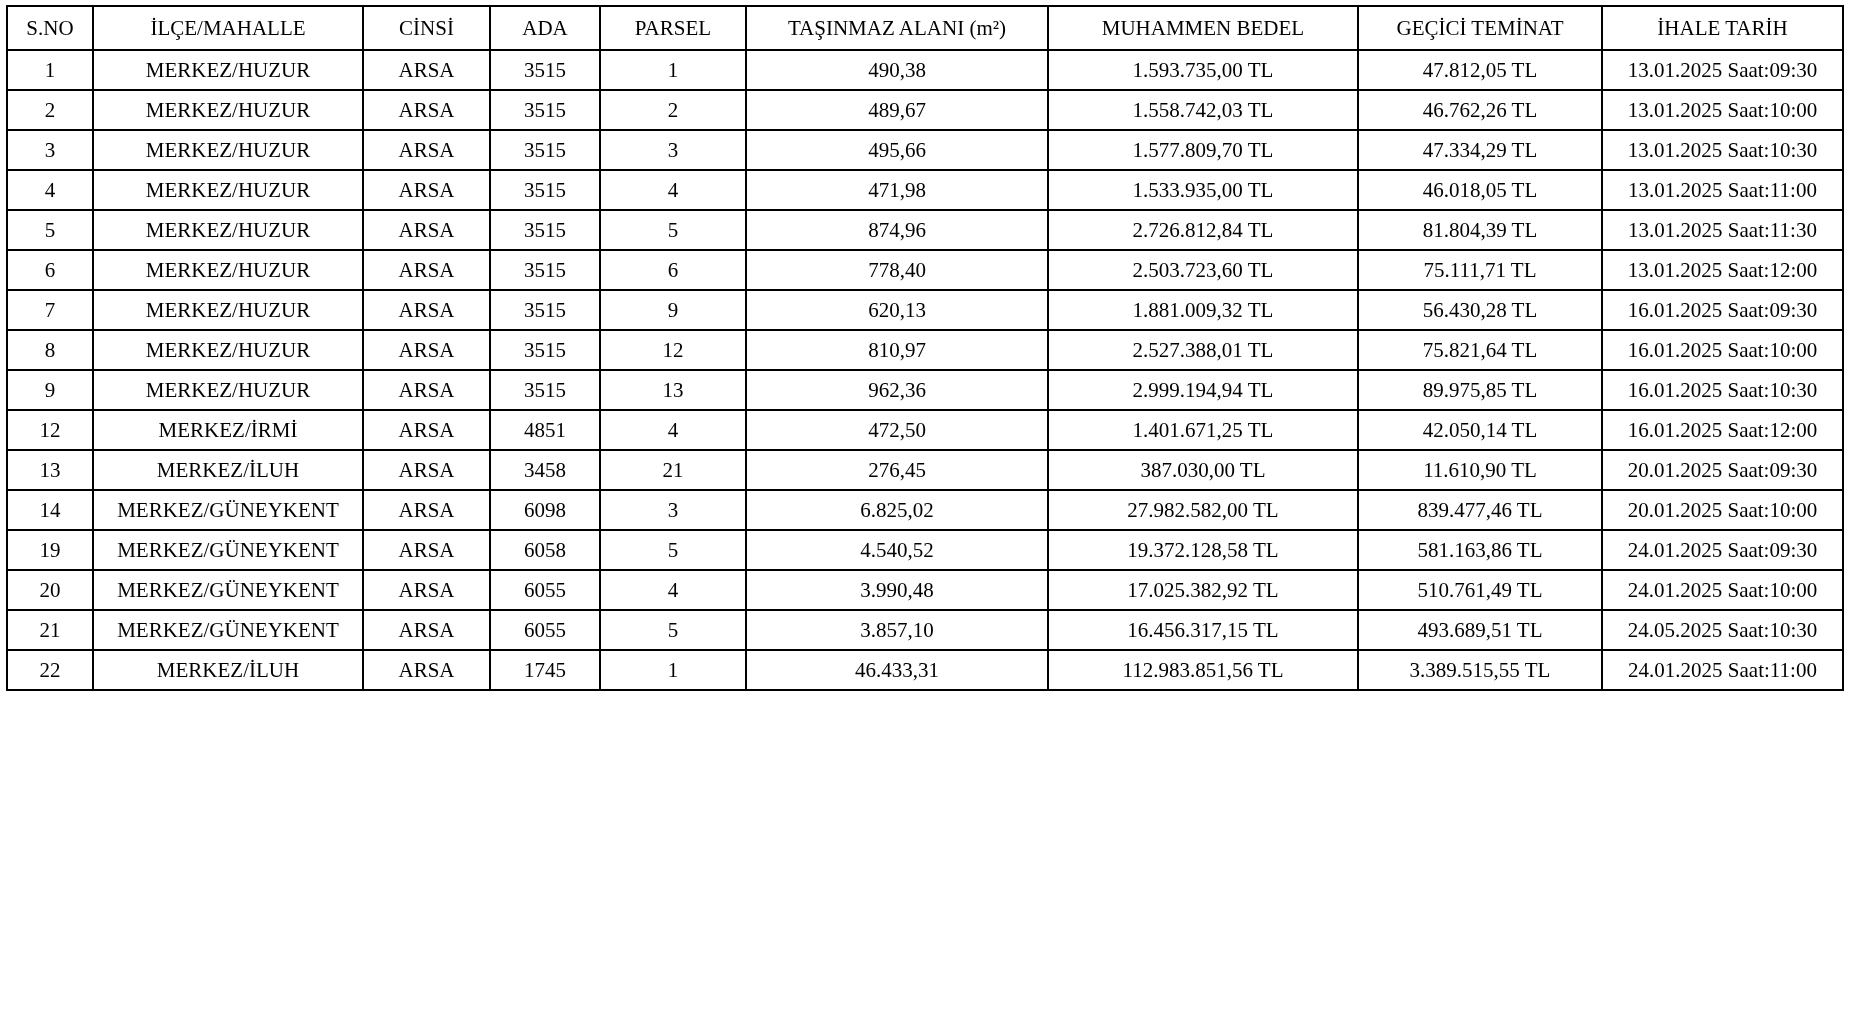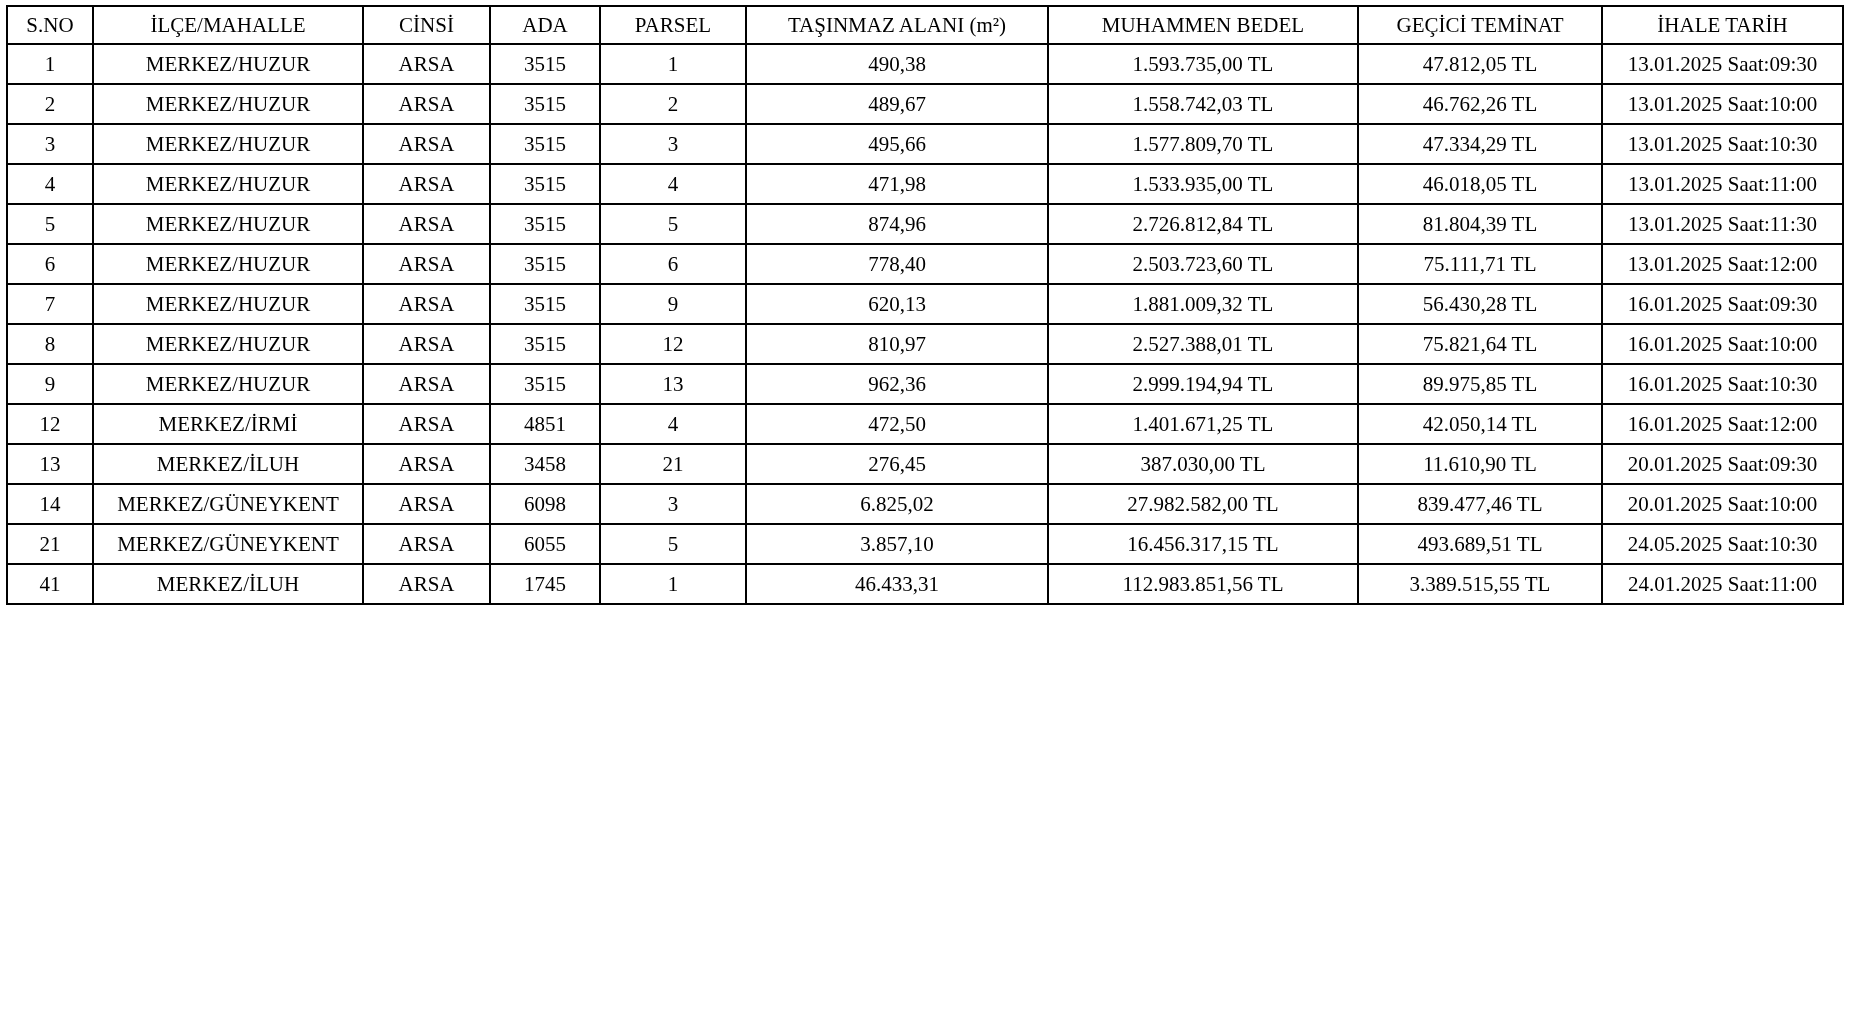--- a/index.html
+++ b/index.html
@@ -24,21 +24,21 @@
   table.auction td {
     border: 2px solid #000000;
     text-align: center;
     vertical-align: middle;
     font-size: 21px;
     font-weight: normal;
     padding: 0 4px;
     white-space: nowrap;
     overflow: hidden;
   }
-  table.auction thead tr { height: 38px; }
+  table.auction thead tr { height: 44px; }
   table.auction tbody tr { height: 40px; }
 
   col.c-sno     { width: 86px;  }
   col.c-ilce    { width: 270px; }
   col.c-cinsi   { width: 127px; }
   col.c-ada     { width: 110px; }
   col.c-parsel  { width: 146px; }
   col.c-alan    { width: 302px; }
   col.c-bedel   { width: 310px; }
   col.c-teminat { width: 244px; }
@@ -199,32 +199,54 @@
         <td>MERKEZ/GÜNEYKENT</td>
         <td>ARSA</td>
         <td>6098</td>
         <td>3</td>
         <td>6.825,02</td>
         <td>27.982.582,00 TL</td>
         <td>839.477,46 TL</td>
         <td>20.01.2025 Saat:10:00</td>
       </tr>
       <tr>
+        <td>19</td>
+        <td>MERKEZ/GÜNEYKENT</td>
+        <td>ARSA</td>
+        <td>6058</td>
+        <td>5</td>
+        <td>4.540,52</td>
+        <td>19.372.128,58 TL</td>
+        <td>581.163,86 TL</td>
+        <td>24.01.2025 Saat:09:30</td>
+      </tr>
+      <tr>
+        <td>20</td>
+        <td>MERKEZ/GÜNEYKENT</td>
+        <td>ARSA</td>
+        <td>6055</td>
+        <td>4</td>
+        <td>3.990,48</td>
+        <td>17.025.382,92 TL</td>
+        <td>510.761,49 TL</td>
+        <td>24.01.2025 Saat:10:00</td>
+      </tr>
+      <tr>
         <td>21</td>
         <td>MERKEZ/GÜNEYKENT</td>
         <td>ARSA</td>
         <td>6055</td>
         <td>5</td>
         <td>3.857,10</td>
         <td>16.456.317,15 TL</td>
         <td>493.689,51 TL</td>
         <td>24.05.2025 Saat:10:30</td>
       </tr>
       <tr>
-        <td>41</td>
+        <td>22</td>
         <td>MERKEZ/İLUH</td>
         <td>ARSA</td>
         <td>1745</td>
         <td>1</td>
         <td>46.433,31</td>
         <td>112.983.851,56 TL</td>
         <td>3.389.515,55 TL</td>
         <td>24.01.2025 Saat:11:00</td>
       </tr>
     </tbody>

